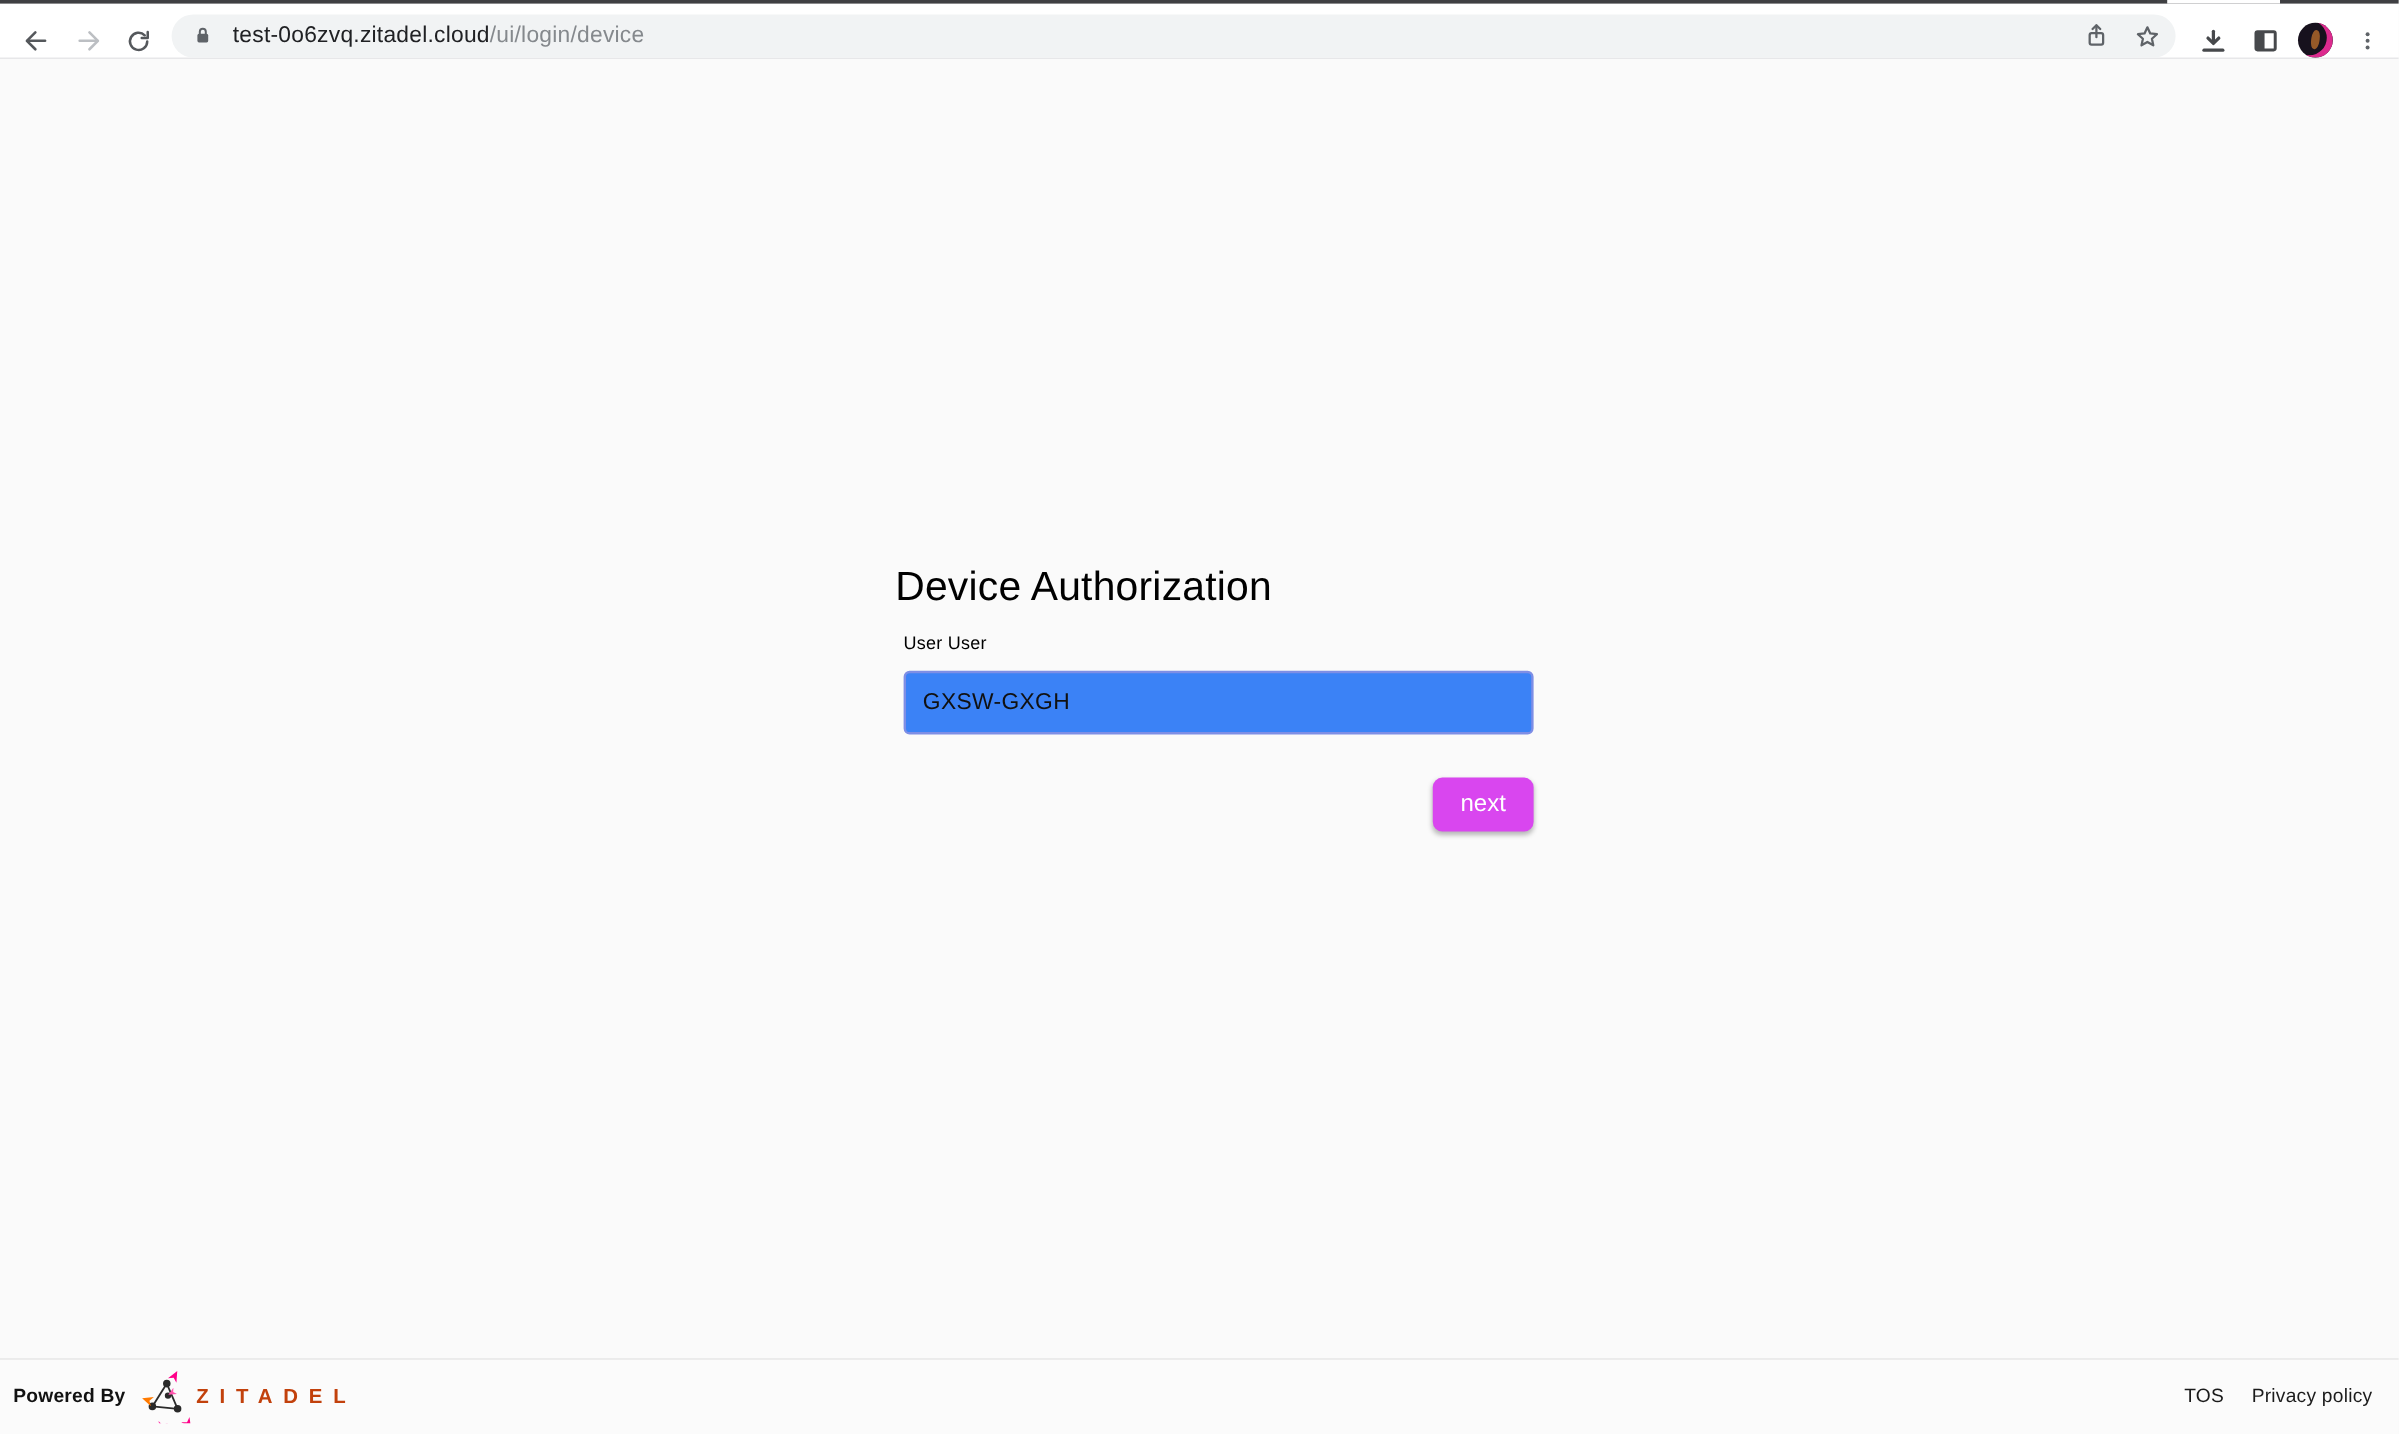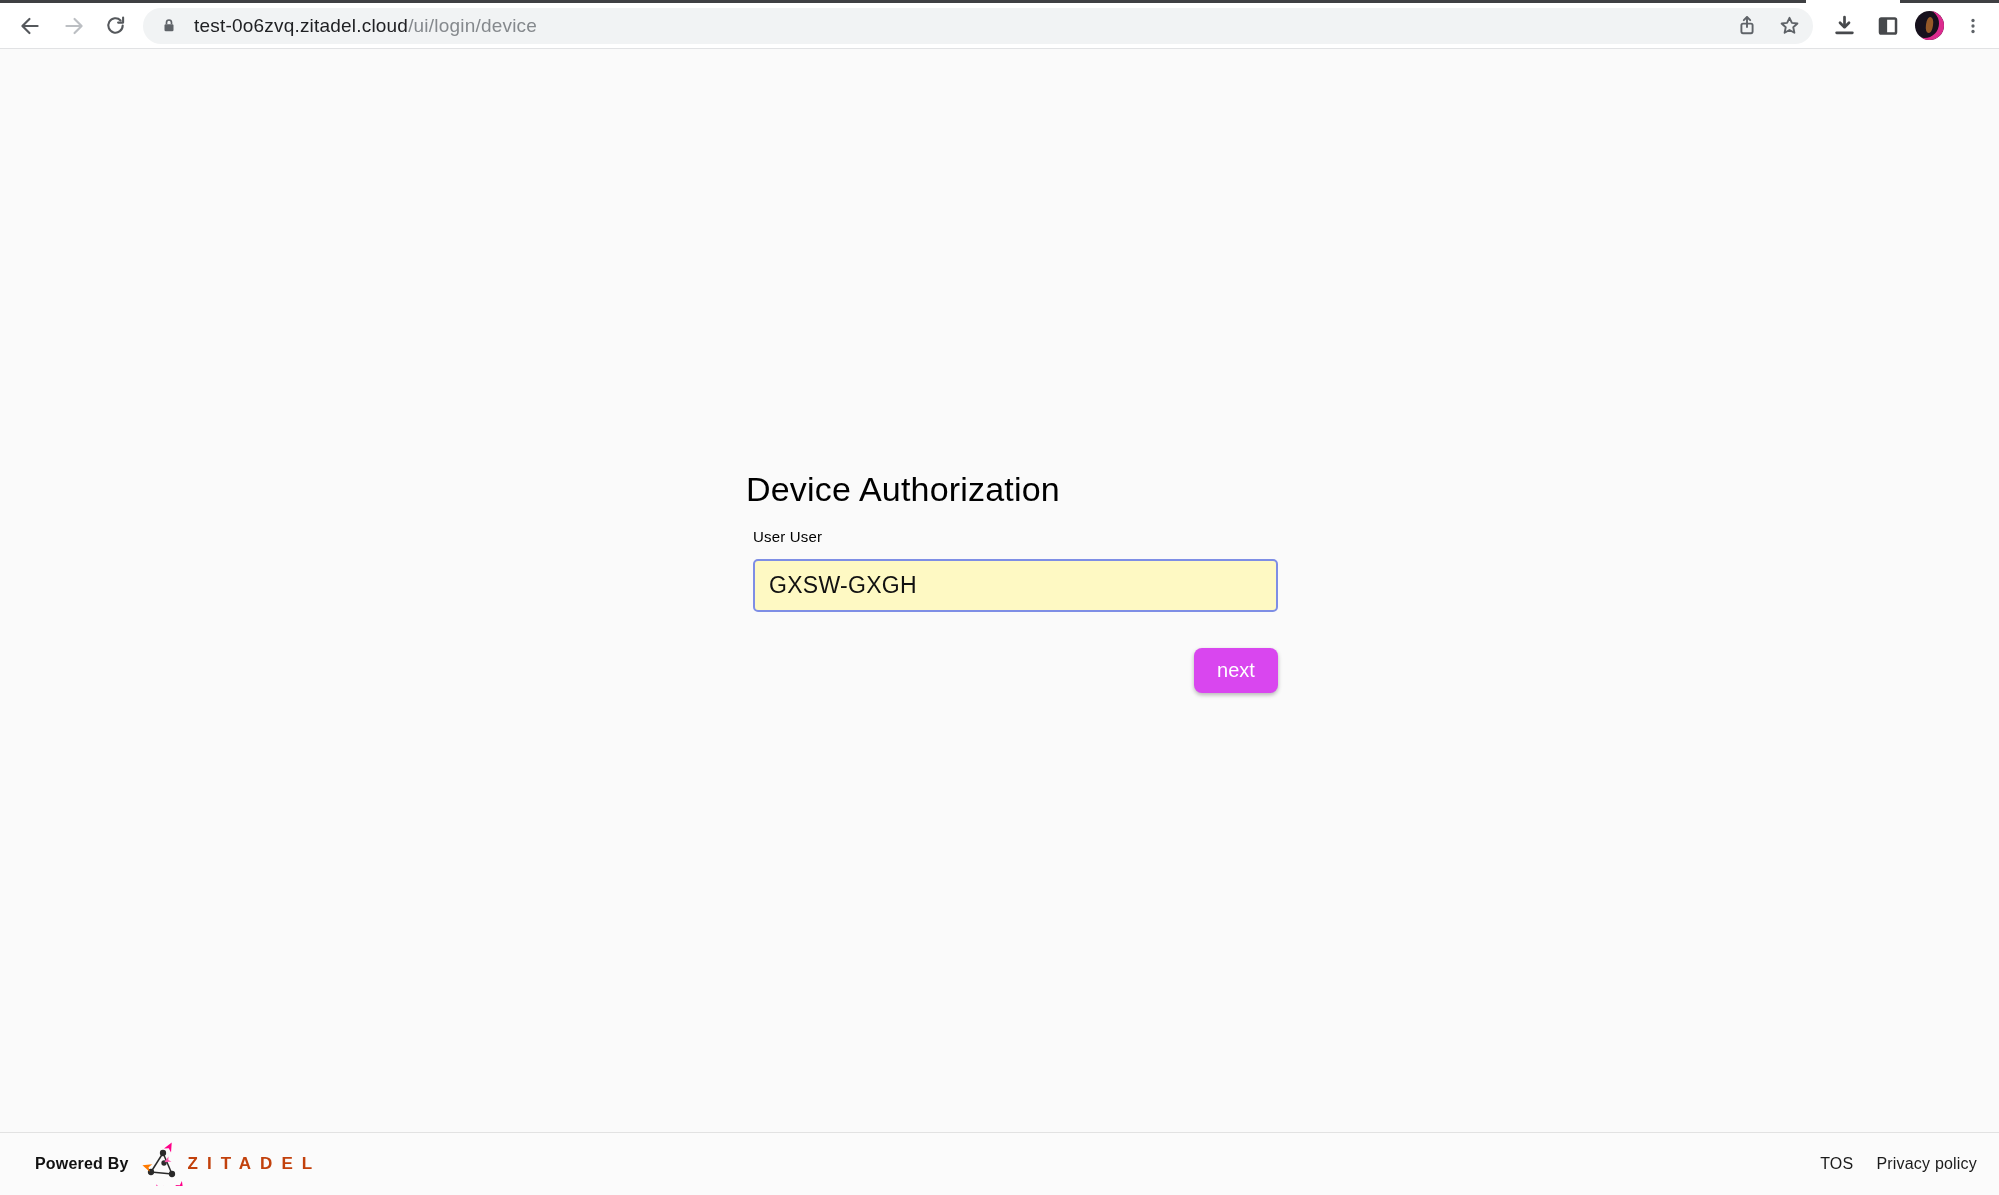--- a/index.html
+++ b/index.html
@@ -10,21 +10,21 @@
     position:relative;
   }
 
   
   .top-strip { position:absolute; top:0; left:0; width:1999px; height:3px; background:#3f4043; z-index:5; }
   .tab-notch { position:absolute; top:0; left:1806px; width:94px; height:3px; background:#ffffff; z-index:6; }
 
   .toolbar {
     position:absolute; top:3px; left:0; width:1999px; height:46px;
     background:#ffffff; border-bottom:1px solid #e1e2e4;
-    display:flex; align-items:center; z-index:4;
+    display:flex; align-items:flex-end; z-index:4;
   }
   .nav-icon { display:flex; align-items:center; justify-content:center; width:28px; height:28px; flex:0 0 auto; cursor:pointer; border-radius:50%; }
   .i-back   { margin-left:16px; }
   .i-fwd    { margin-left:16px; }
   .i-reload { margin-left:13px; }
 
   .url-pill {
     margin-left:14px; height:36px; width:1670px; flex:0 0 auto;
     background:#f1f3f4; border-radius:18px;
     display:flex; align-items:center; padding:0 11px 0 13px;
@@ -52,38 +52,38 @@
   .page { position:absolute; top:50px; left:16px; width:1903px; height:1082px; background:#fafafa; }
 
   .login-box { position:absolute; left:737px; top:419px; width:525px; }
   .login-title {
     margin-left:-7px;
     font-size:34px; font-weight:500; color:#000000; line-height:41px; letter-spacing:.2px;
   }
   .field-label { display:block; margin-top:18px; font-size:15px; color:#000000; line-height:18px; letter-spacing:.2px; }
   .code-input {
     margin-top:13px; width:525px; height:53px;
-    background:#fef9c3; border:2px solid #7e8ee5; border-radius:5px;
+    background:#3b82f6; border:2px solid #7e8ee5; border-radius:5px;
     font-family:"Liberation Sans", sans-serif;
-    font-size:23px; color:#111111; padding:0 14px; outline:none; letter-spacing:.3px;
+    font-size:19px; color:#111111; padding:0 14px; outline:none; letter-spacing:.3px;
   }
   .btn-row { margin-top:36px; display:flex; justify-content:flex-end; }
   .next-btn {
     width:84px; height:45px; border:none; border-radius:8px; cursor:pointer;
     background:#d946ef; color:#ffffff; font-size:20px;
     font-family:"Liberation Sans", sans-serif;
     box-shadow:0 2px 4px rgba(0,0,0,.28);
   }
 
   
   .footer {
     position:absolute; bottom:0; left:0; width:1999px; height:63px;
     background:#fbfbfb; border-top:1px solid #e2e2e2;
     display:flex; align-items:center; justify-content:space-between;
-    padding:0 22px 0 35px; z-index:3;
+    padding:0 22px 0 11px; z-index:3;
   }
   .footer-left { display:flex; align-items:center; }
   .powered-by { font-size:16px; font-weight:600; color:#111111; letter-spacing:.2px; }
   .zitadel-logo { margin-left:13px; display:block; }
   .zitadel-brand { font-size:17px; font-weight:600; color:#c2410c; letter-spacing:9px; }
   .footer-right { display:flex; align-items:flex-end; }
   .footer-link { font-size:16px; font-weight:500; color:#1b1b1b; cursor:pointer; text-decoration:none; letter-spacing:.2px; }
   .footer-link + .footer-link { margin-left:23px; }
 </style>
 </head>

